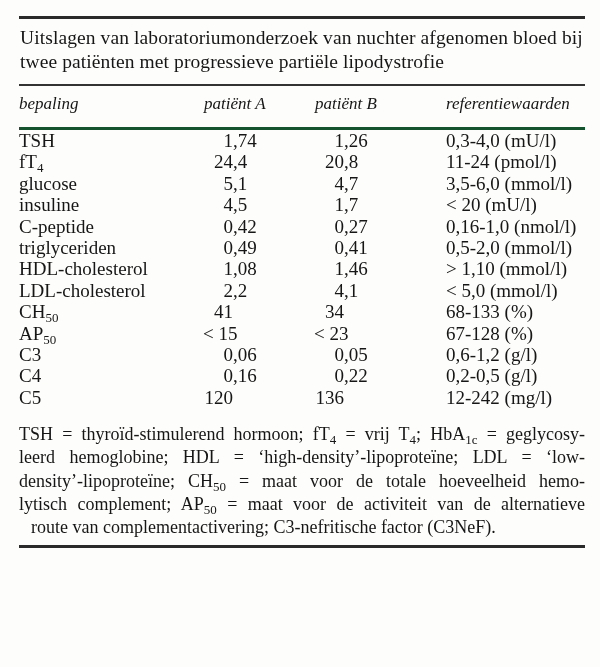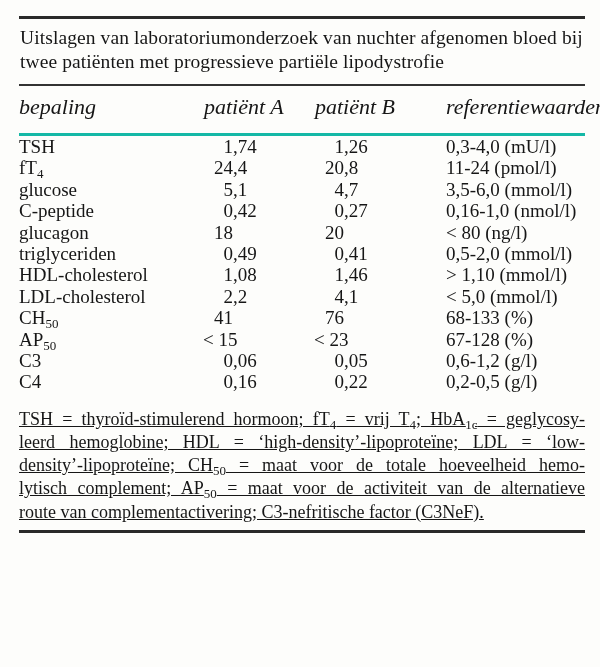--- a/index.html
+++ b/index.html
@@ -32,24 +32,24 @@
     table-layout: fixed;
     width: 100%;
   }
   col.c-label { width: 184px; }
   col.c-a     { width: 111px; }
   col.c-b     { width: 132px; }
   col.c-ref   { width: auto;  }
   thead th {
     font-style: italic;
     font-weight: normal;
-    font-size: 22px;
+    font-size: 17px;
     text-align: left;
     padding: 8px 0 13px 0;
-    border-bottom: 3px solid #14b8a6;
+    border-bottom: 3px solid #14532d;
   }
   thead th.h-a, thead th.h-b { padding-left: 1px; }
   tbody td {
     font-size: 19px;
     line-height: 21.4px;
     vertical-align: baseline;
     white-space: nowrap;
   }
   tbody tr:first-child td { }
   sub {
@@ -66,25 +66,25 @@
   }
   .footnote {
     margin-top: 15px;
     font-size: 18px;
     line-height: 23.2px;
   }
   .footnote .fl {
     text-align: justify;
     text-align-last: justify;
     white-space: nowrap;
-    text-decoration: underline;
   }
   .footnote .fl.last {
     text-align-last: auto;
     white-space: normal;
+    margin-left: 12px;
   }
   .bottom-rule { margin-top: 6px; }
 </style>
 </head>
 <body>
 
 <div class="page">
 
   <div class="rule"></div>
 
@@ -123,72 +123,78 @@
           <td><span class="vi">20</span>,8</td>
           <td>11-24 (pmol/l)</td>
         </tr>
         <tr>
           <td>glucose</td>
           <td><span class="vi">5</span>,1</td>
           <td><span class="vi">4</span>,7</td>
           <td>3,5-6,0 (mmol/l)</td>
         </tr>
         <tr>
+          <td>insuline</td>
+          <td><span class="vi">4</span>,5</td>
+          <td><span class="vi">1</span>,7</td>
+          <td>&lt; 20 (mU/l)</td>
+        </tr>
+        <tr>
           <td>C-peptide</td>
           <td><span class="vi">0</span>,42</td>
           <td><span class="vi">0</span>,27</td>
           <td>0,16-1,0 (nmol/l)</td>
         </tr>
         <tr>
-          <td>glucagon</td>
-          <td><span class="vi">18</span></td>
-          <td><span class="vi">20</span></td>
-          <td>&lt; 80 (ng/l)</td>
-        </tr>
-        <tr>
           <td>triglyceriden</td>
           <td><span class="vi">0</span>,49</td>
           <td><span class="vi">0</span>,41</td>
           <td>0,5-2,0 (mmol/l)</td>
         </tr>
         <tr>
           <td>HDL-cholesterol</td>
           <td><span class="vi">1</span>,08</td>
           <td><span class="vi">1</span>,46</td>
           <td>&gt; 1,10 (mmol/l)</td>
         </tr>
         <tr>
           <td>LDL-cholesterol</td>
           <td><span class="vi">2</span>,2</td>
           <td><span class="vi">4</span>,1</td>
           <td>&lt; 5,0 (mmol/l)</td>
         </tr>
         <tr>
           <td>CH<sub>50</sub></td>
           <td><span class="vi">41</span></td>
-          <td><span class="vi">76</span></td>
+          <td><span class="vi">34</span></td>
           <td>68-133 (%)</td>
         </tr>
         <tr>
           <td>AP<sub>50</sub></td>
           <td><span class="vi">&lt; 15</span></td>
           <td><span class="vi">&lt; 23</span></td>
           <td>67-128 (%)</td>
         </tr>
         <tr>
           <td>C3</td>
           <td><span class="vi">0</span>,06</td>
           <td><span class="vi">0</span>,05</td>
           <td>0,6-1,2 (g/l)</td>
         </tr>
         <tr>
           <td>C4</td>
           <td><span class="vi">0</span>,16</td>
           <td><span class="vi">0</span>,22</td>
           <td>0,2-0,5 (g/l)</td>
+        </tr>
+        <tr>
+          <td>C5</td>
+          <td><span class="vi">120</span></td>
+          <td><span class="vi">136</span></td>
+          <td>12-242 (mg/l)</td>
         </tr>
       </tbody>
   </table>
 
   <div class="footnote">
       <div class="fl">TSH = thyroïd-stimulerend hormoon; fT<sub>4</sub> = vrij T<sub>4</sub>; HbA<sub>1c</sub> = geglycosy-</div>
       <div class="fl">leerd hemoglobine; HDL = ‘high-density’-lipoproteïne; LDL = ‘low-</div>
       <div class="fl">density’-lipoproteïne; CH<sub>50</sub> = maat voor de totale hoeveelheid hemo-</div>
       <div class="fl">lytisch complement; AP<sub>50</sub> = maat voor de activiteit van de alternatieve</div>
       <div class="fl last">route van complementactivering; C3-nefritische factor (C3NeF).</div>

